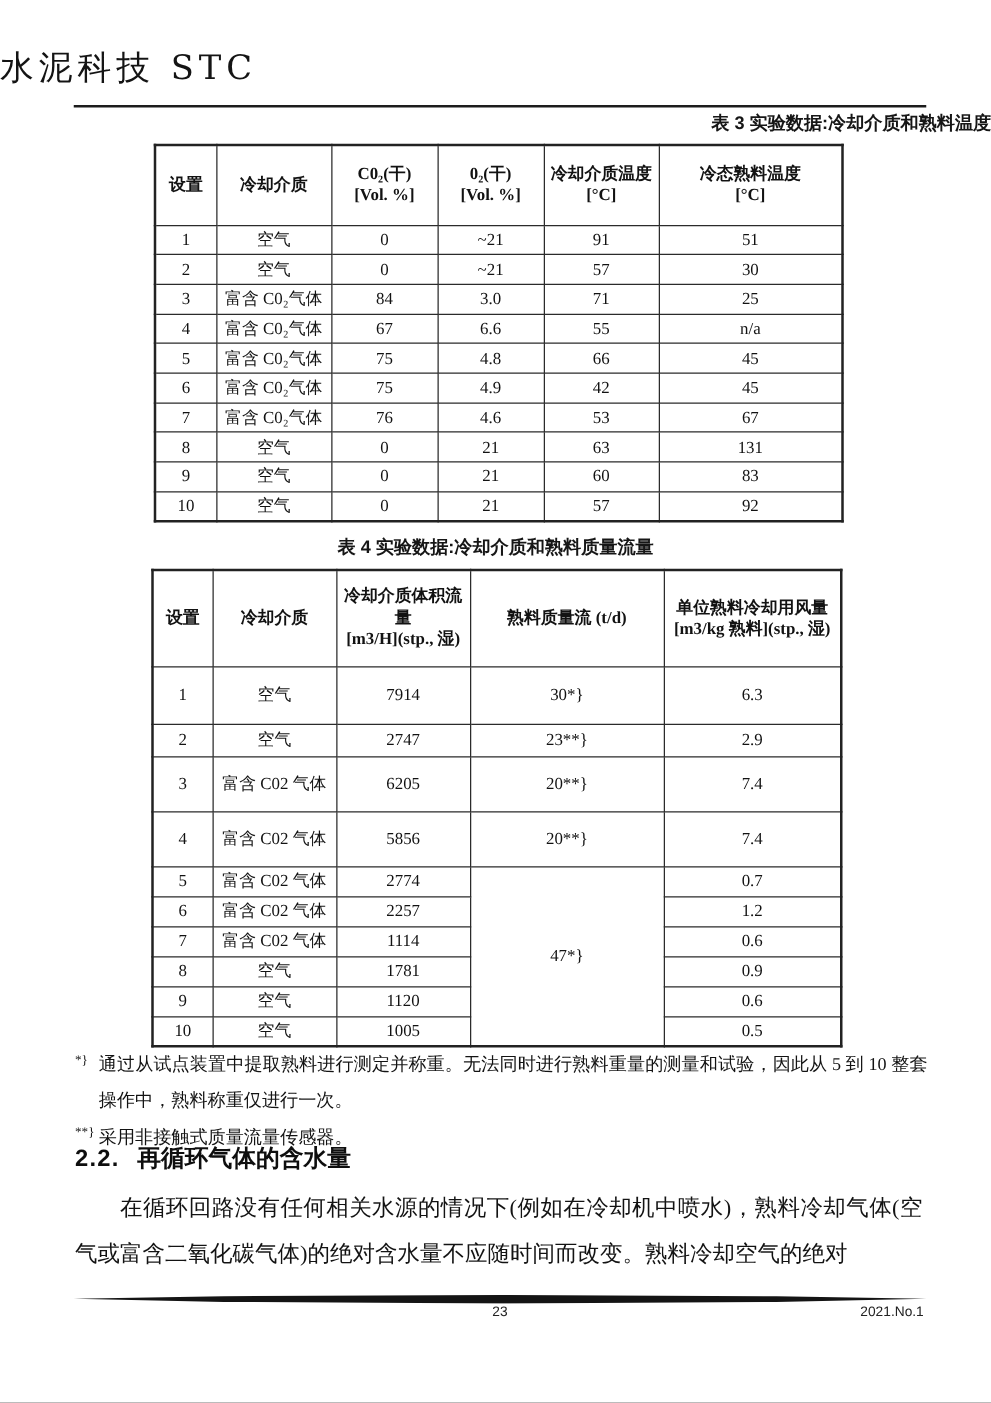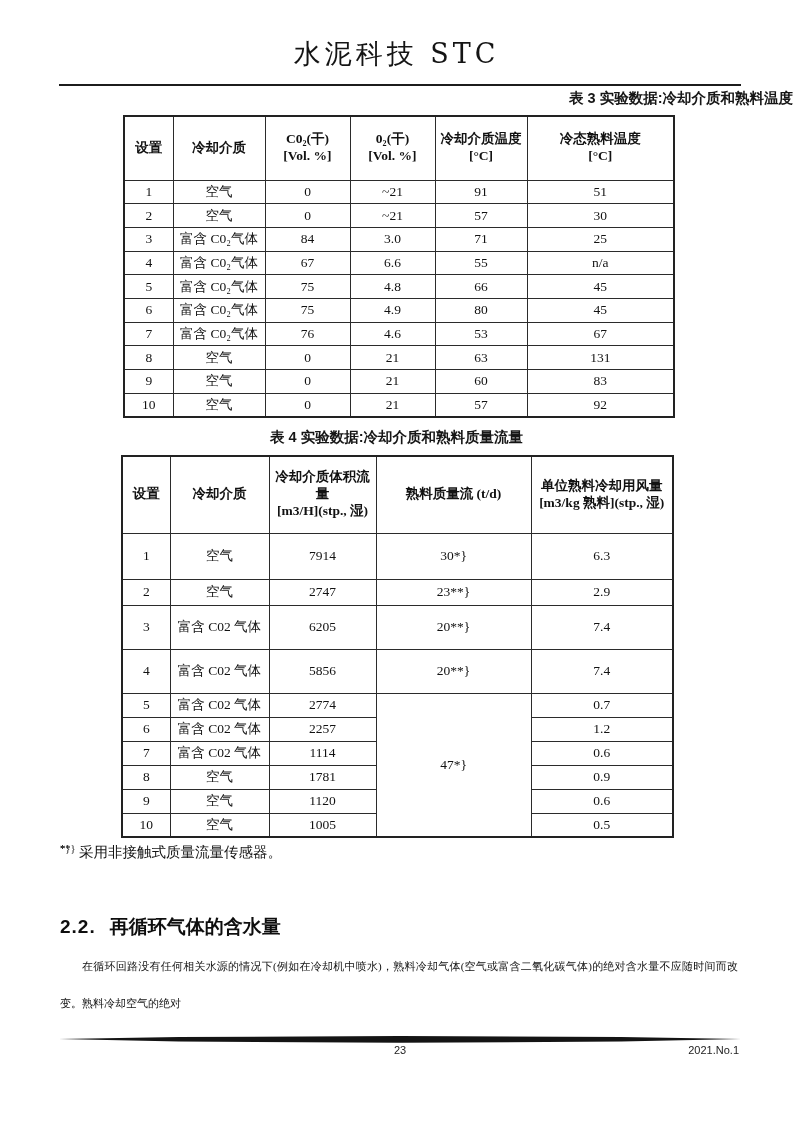--- a/index.html
+++ b/index.html
@@ -2,21 +2,21 @@
 <html><head>
 <meta charset="utf-8">
 <style>
   html,body{margin:0;padding:0;background:#888;}
   #page{position:relative;width:793px;height:1122px;background:#ffffff;margin:0 auto;
         font-family:"Liberation Serif","DejaVu Serif",serif;color:#111;overflow:hidden;}
 
   .abs{position:absolute;}
 
   
-  #header-title{top:36px;left:0;width:100%;text-align:center;font-size:27px;
+  #header-title{top:36px;left:0;width:100%;text-align:left;font-size:27px;
     font-family:"DejaVu Serif","Liberation Serif",serif;letter-spacing:4px;color:#141414;}
   #header-rule{top:84px;left:59px;width:682px;height:2px;background:#1c1c1c;}
 
   
   .tbl-caption{left:0;width:100%;text-align:center;font-size:14.5px;font-weight:600;
     font-family:"Liberation Sans","DejaVu Sans",sans-serif;color:#161616;}
   #t3-caption{top:89px;text-align:right;}
   #t4-caption{top:428px;}
 
   
@@ -49,21 +49,21 @@
   
   #footnotes{top:838px;left:60px;width:682px;font-size:14.5px;line-height:29px;
     text-align:justify;color:#131313;}
   .footnote{position:relative;padding-left:19px;}
   .fn-marker{position:absolute;left:0;top:-4px;font-size:10.5px;}
 
   
   #section-heading{top:914px;left:60px;font-size:19px;font-weight:bold;
     font-family:"Liberation Sans","DejaVu Sans",sans-serif;color:#0e0e0e;}
   #section-heading .num{margin-right:14px;letter-spacing:1px;}
-  #body-paragraph{top:948px;left:60px;width:678px;font-size:11px;line-height:37px;
+  #body-paragraph{top:948px;left:60px;width:678px;font-size:18px;line-height:37px;
     text-align:justify;text-indent:2em;color:#131313;}
 
   
   #footer-rule{top:1036px;left:59px;width:682px;height:7px;}
   #footer-line{top:1044px;left:59px;width:682px;height:16px;
     font-family:"Liberation Sans","DejaVu Sans",sans-serif;font-size:11px;color:#222;}
   #page-number{position:absolute;left:0;width:100%;text-align:center;top:0;}
   #issue-label{position:absolute;right:2px;top:0;}
 </style>
 </head>
@@ -150,21 +150,21 @@
             <td>75</td>
             <td>4.8</td>
             <td>66</td>
             <td>45</td>
           </tr>
           <tr>
             <td>6</td>
             <td>富含 C0₂气体</td>
             <td>75</td>
             <td>4.9</td>
-            <td>80</td>
+            <td>42</td>
             <td>45</td>
           </tr>
           <tr>
             <td>7</td>
             <td>富含 C0₂气体</td>
             <td>76</td>
             <td>4.6</td>
             <td>53</td>
             <td>67</td>
           </tr>
@@ -292,21 +292,21 @@
             <td>空气</td>
             <td>1005</td>
             <td>0.5</td>
           </tr>
         </tbody>
       </table>
     </div>
 
   <div id="footnotes" class="abs">
     <div class="footnote">
-      <span class="fn-marker">*}</span>
+      <span class="fn-marker">*}</span><span>通过从试点装置中提取熟料进行测定并称重。无法同时进行熟料重量的测量和试验，因此从 5 到 10 整套操作中，熟料称重仅进行一次。</span>
     </div>
     <div class="footnote">
       <span class="fn-marker">**}</span><span>采用非接触式质量流量传感器。</span>
     </div>
   </div>
 
   <div id="section-heading" class="abs">
     <span class="num">2.2.</span><span>再循环气体的含水量</span>
   </div>
 

